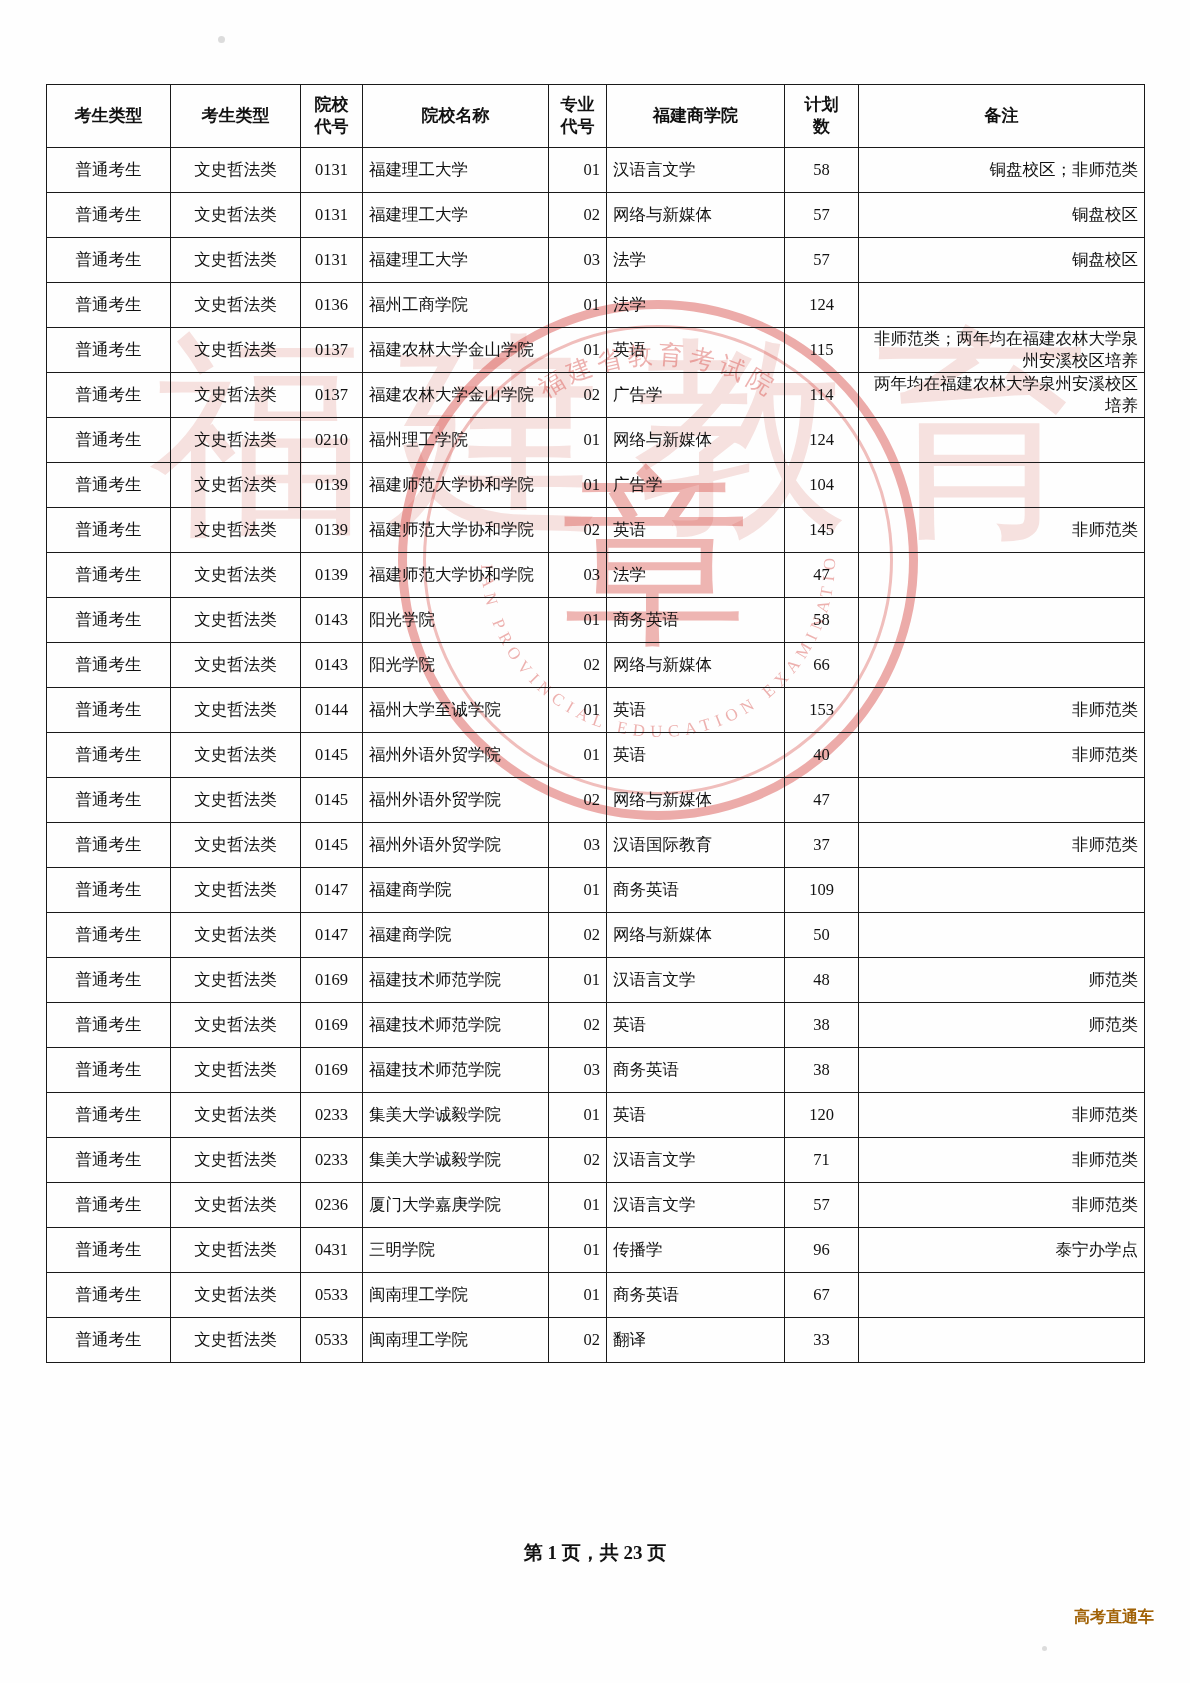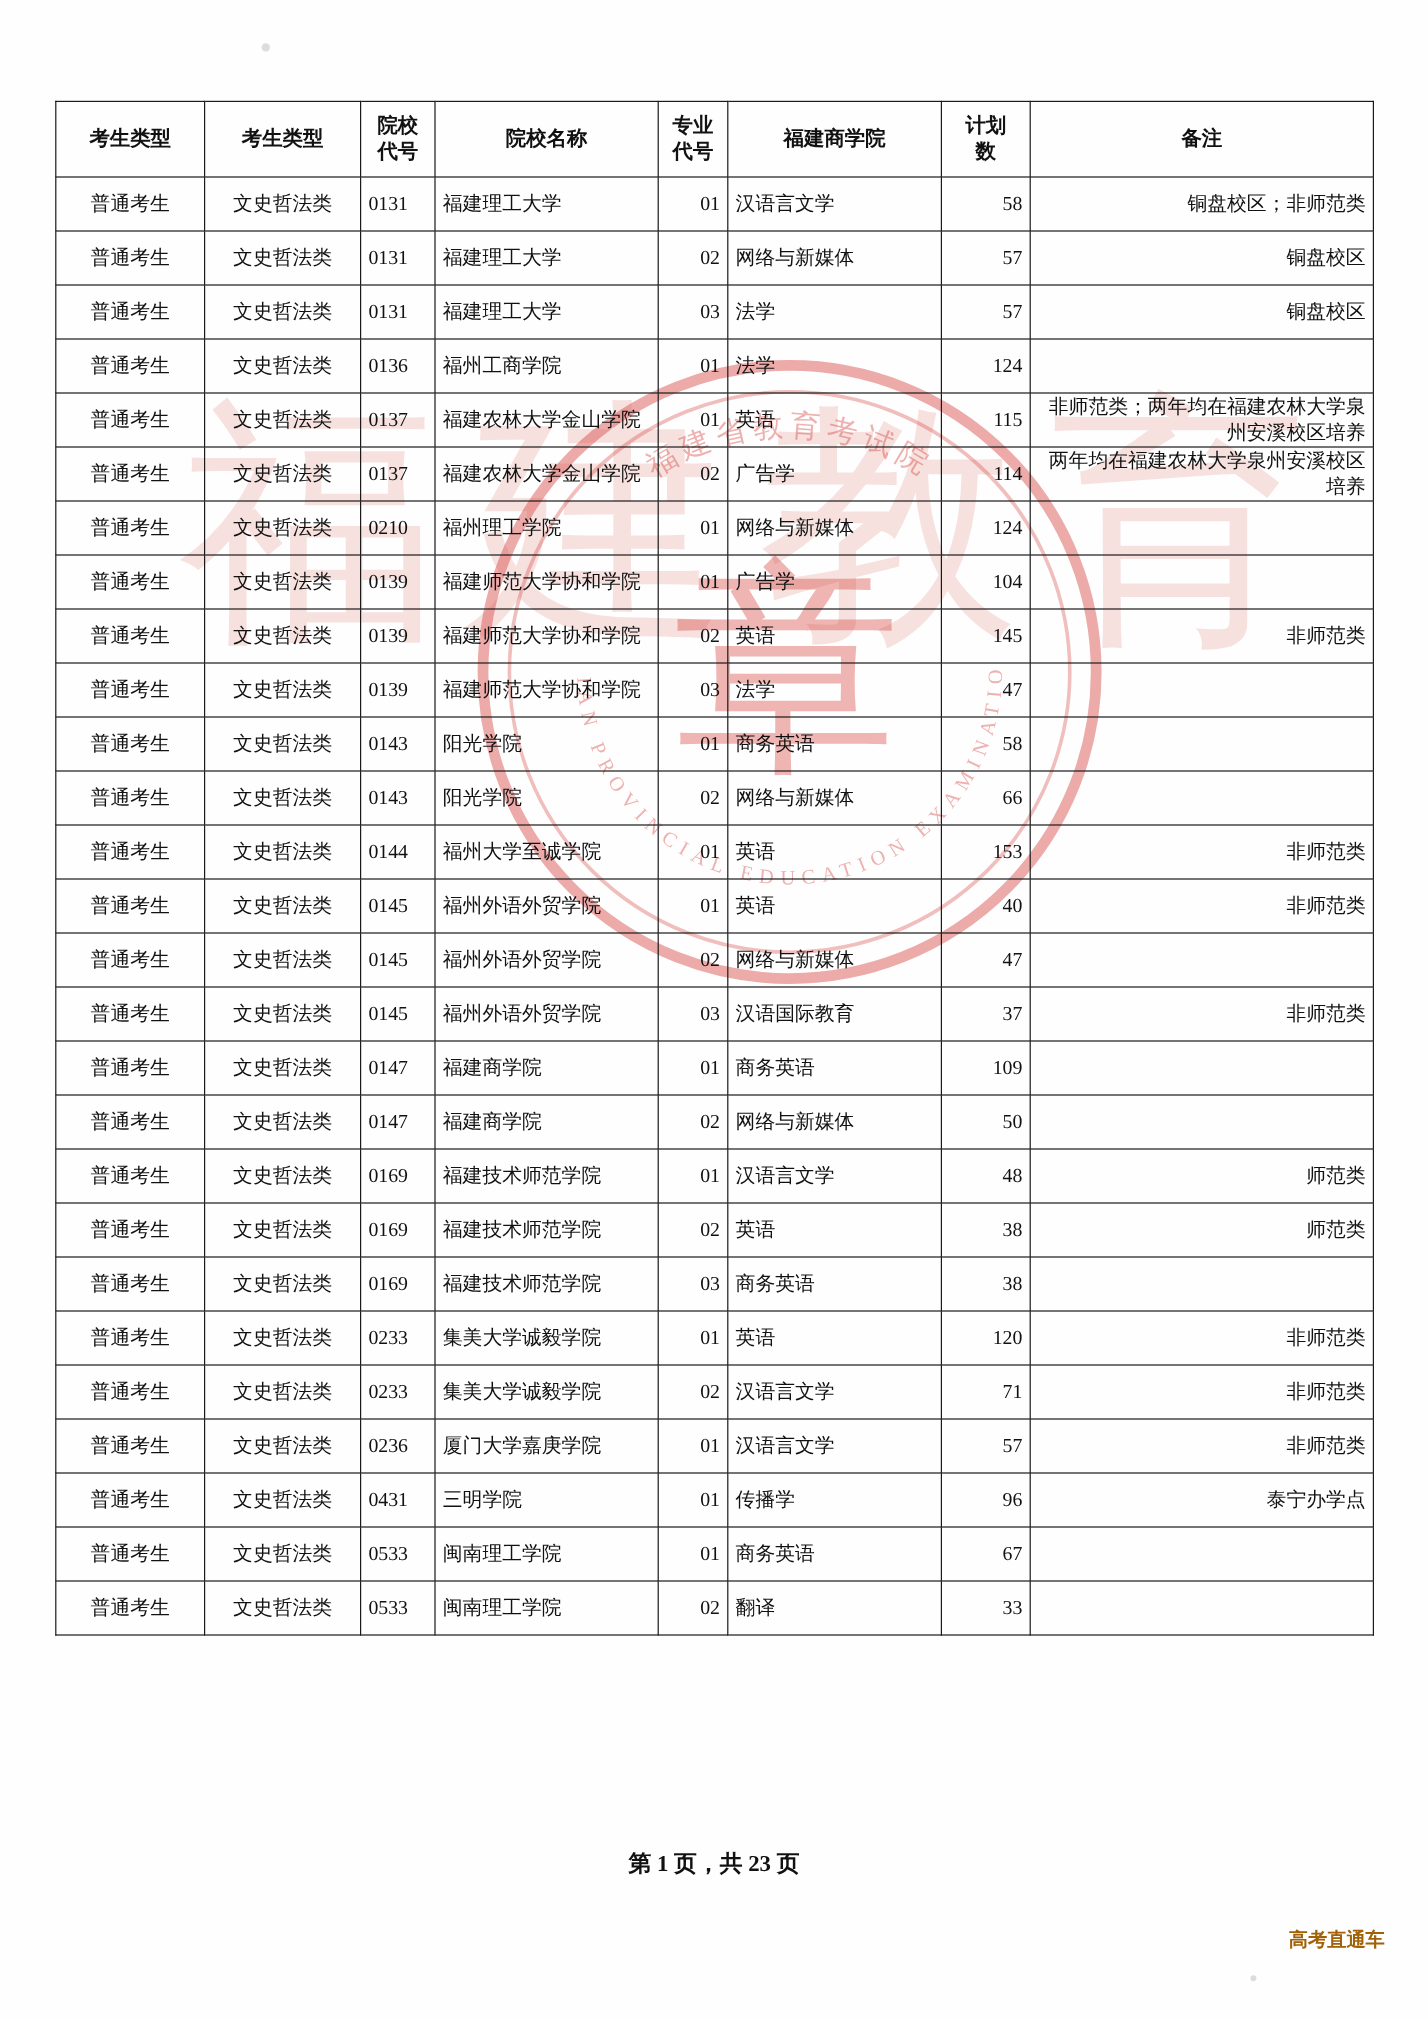--- a/index.html
+++ b/index.html
@@ -133,25 +133,25 @@
     font-weight: bold;
     height: 62px;
     font-size: 17px;
   }
   table.plan-table td {
     height: 44px;
     vertical-align: middle;
   }
   td.c-type { text-align: center; }
   td.c-cat { text-align: center; }
-  td.c-code { }
+  td.c-code { text-align: center; }
   td.c-school { text-align: left; padding-left: 8px; }
   td.c-mcode { text-align: right; }
   td.c-major { text-align: left; padding-left: 8px; }
-  td.c-num { text-align: right; }
+  td.c-num { text-align: center; }
   td.c-note { text-align: right; padding-left: 6px; font-size: 15.5px; }
 
   .col1 { width: 124px; }
   .col2 { width: 130px; }
   .col3 { width: 62px; }
   .col4 { width: 186px; }
   .col5 { width: 58px; }
   .col6 { width: 178px; }
   .col7 { width: 74px; }
   .col8 { width: 286px; }

